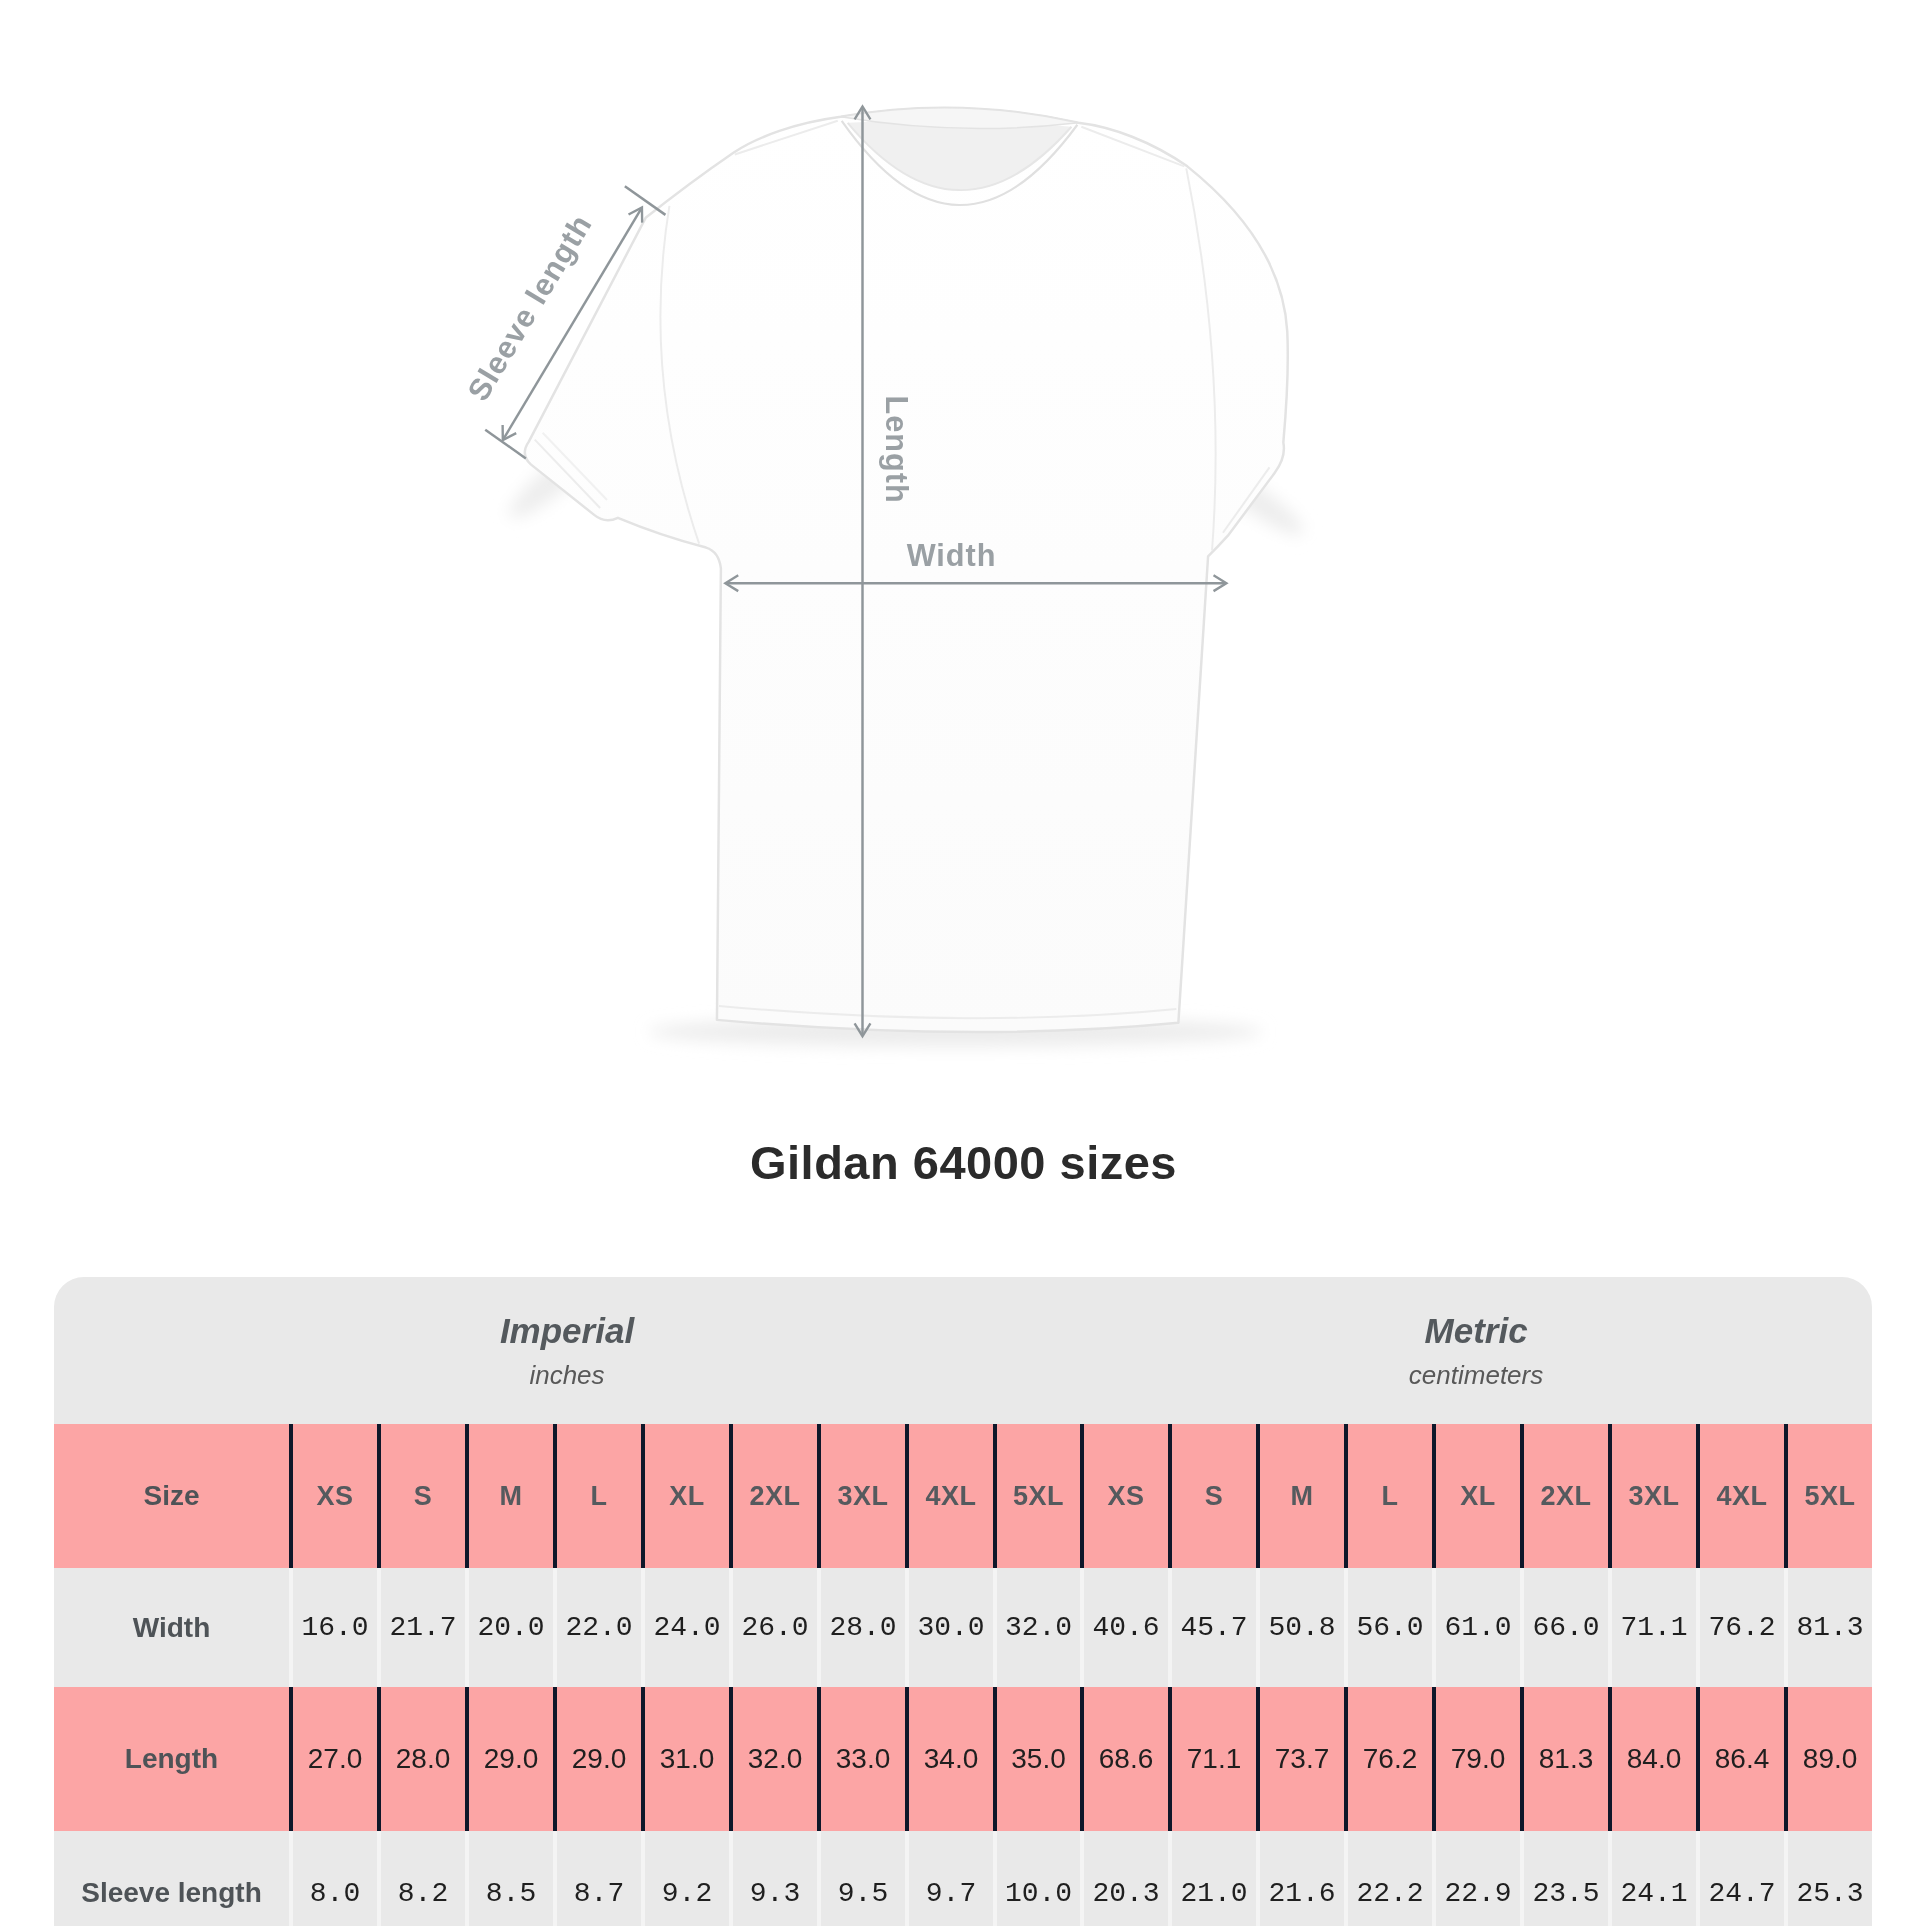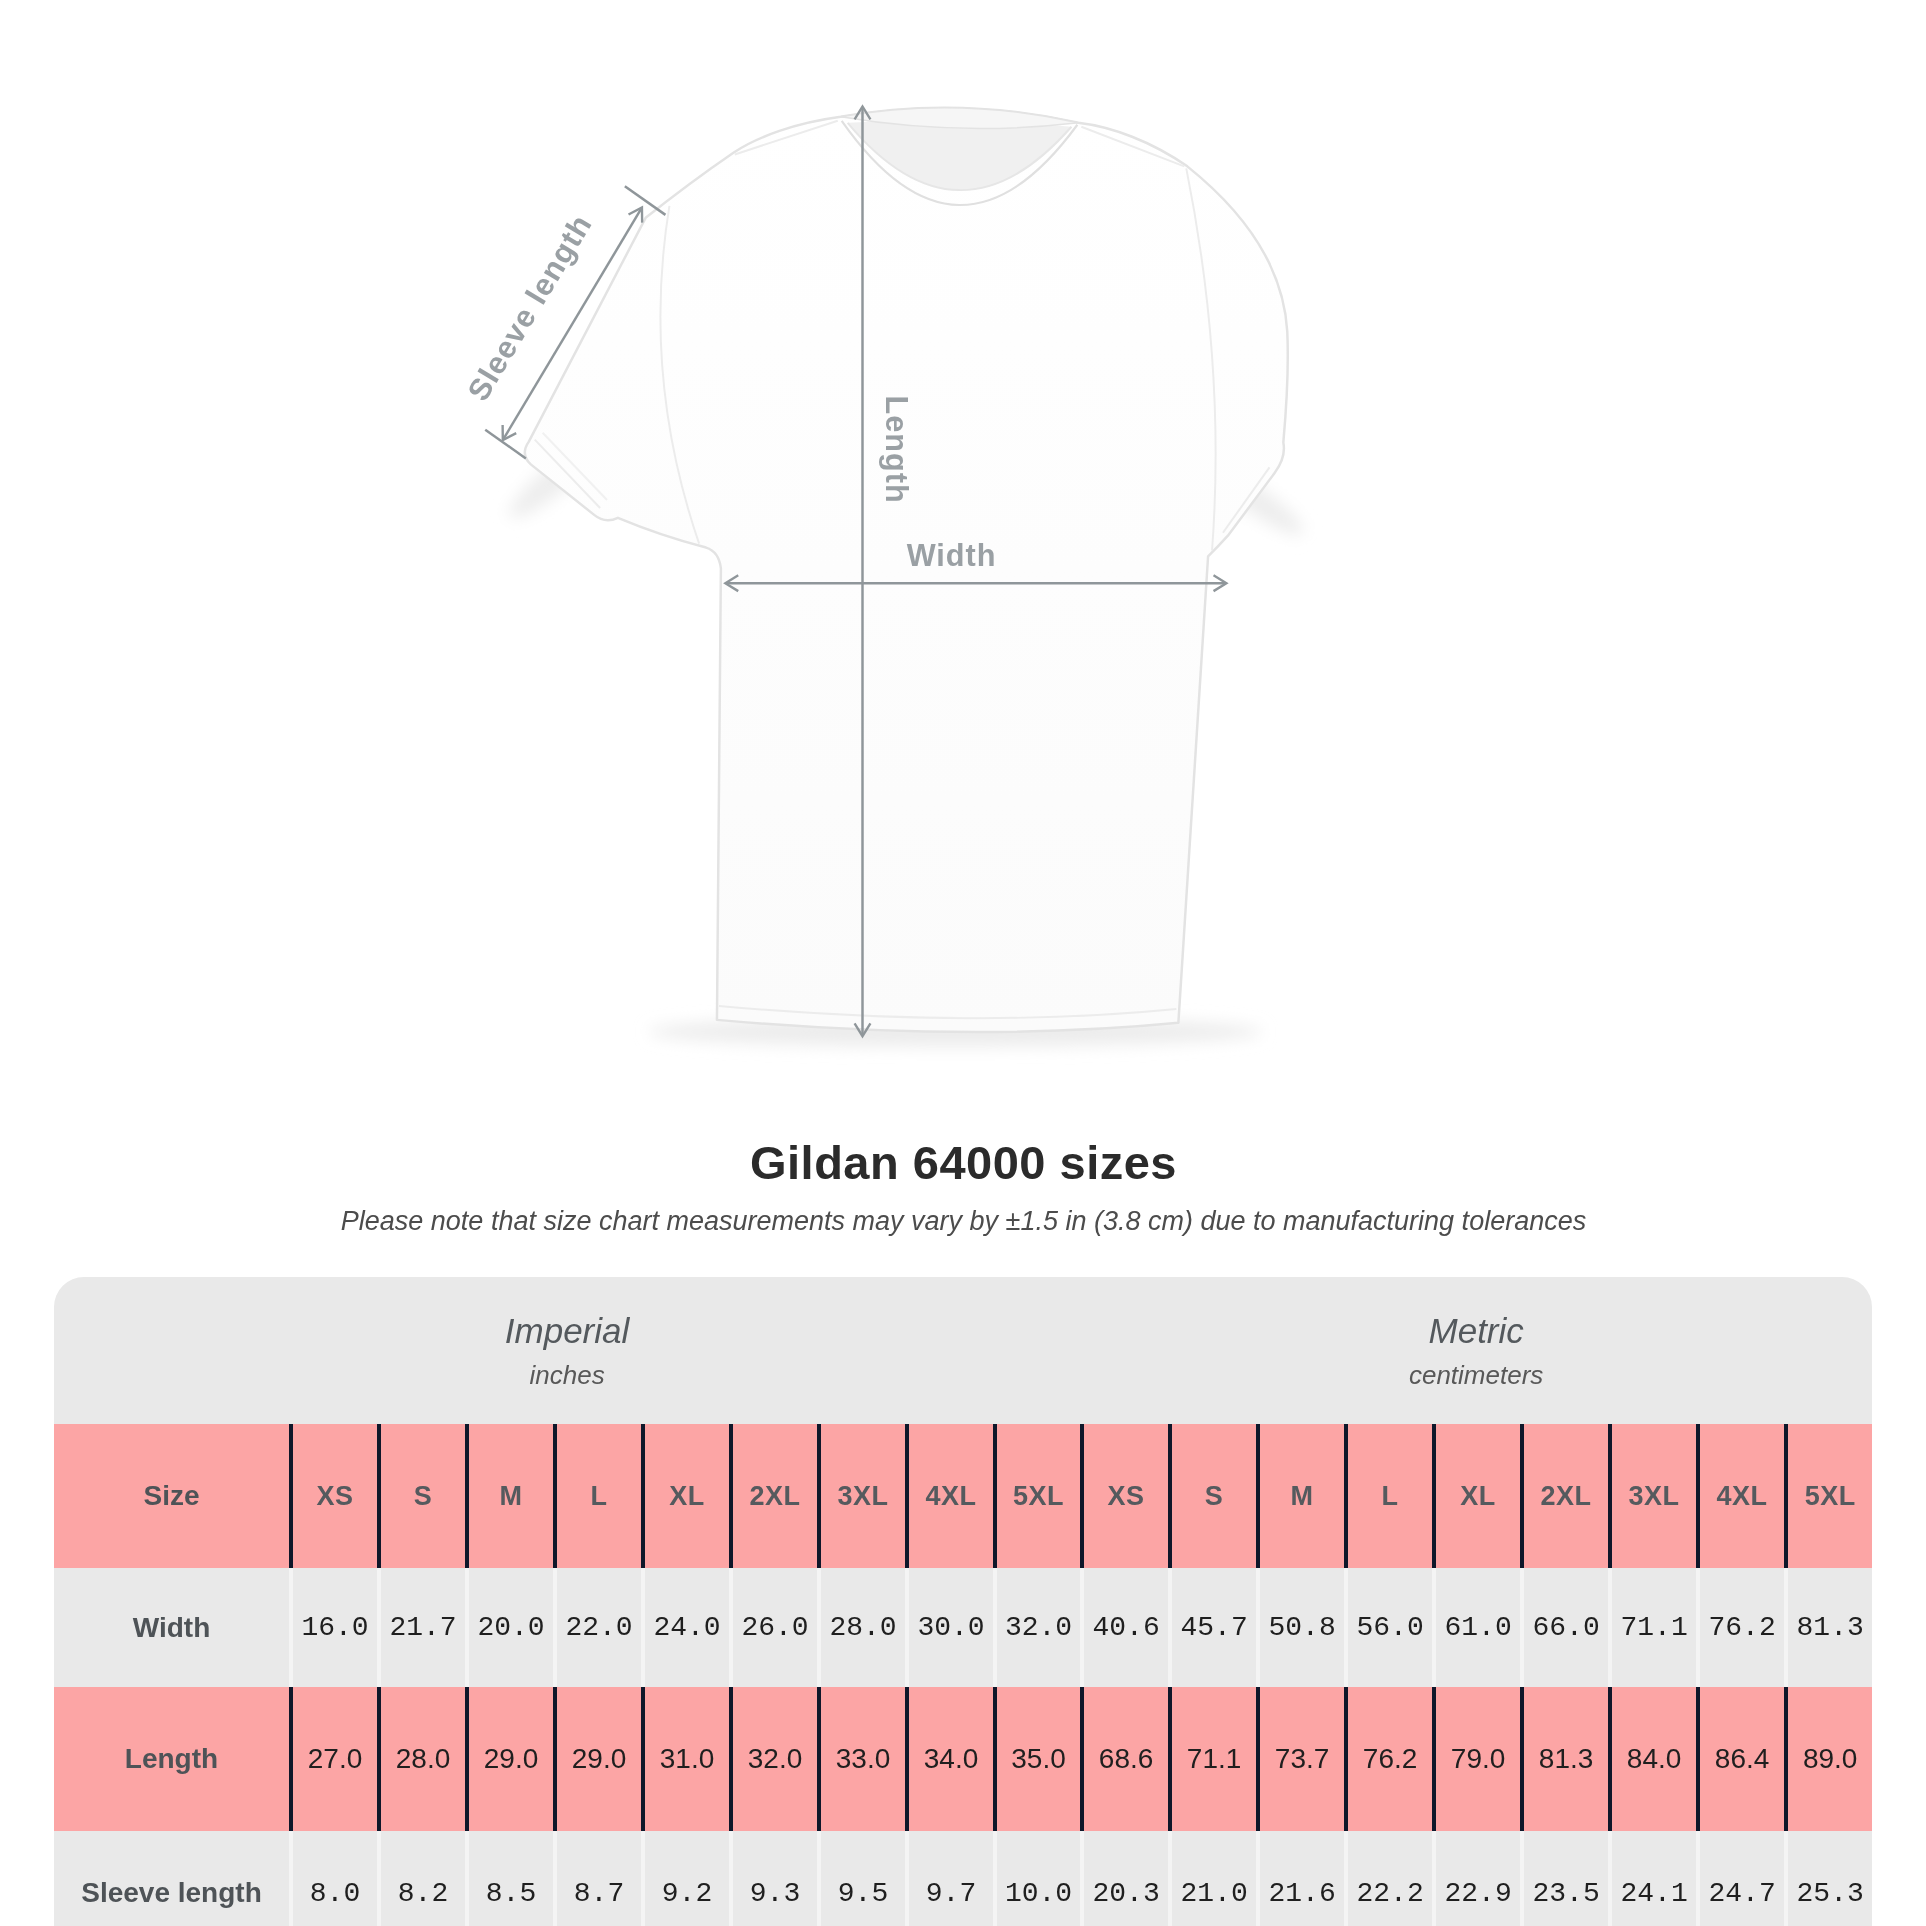--- a/index.html
+++ b/index.html
@@ -19,21 +19,21 @@
 
   
   .table-wrap{
     position:absolute;left:54px;top:1277px;width:1818px;
     border-radius:30px;overflow:hidden;
   }
   table.sizes{border-collapse:separate;border-spacing:0;table-layout:fixed;width:1818px;}
   table.sizes td{padding:0;text-align:center;vertical-align:middle;}
 
   tr.band td{height:147px;background:#e9e9e9;}
-  .gname{font-size:35px;font-weight:normal;font-style:italic;color:#54595d;}
+  .gname{font-size:35px;font-weight:bold;font-style:italic;color:#54595d;}
   .gunit{margin-top:9px;font-size:26px;font-style:italic;color:#585858;}
 
   tr.row-white td{height:144px;background:#fca5a5;}
   tr.row-gray  td{height:119px;background:#e9e9e9;}
   tr.last td{height:124px;}
 
   tr.row-white td + td{border-left:4px solid #0f172a;}
   tr.row-gray  td + td{border-left:4px solid #f4f4f4;font-family:Liberation Mono, monospace;}
 
   td.lbl{font-size:28px;font-weight:bold;color:#4e5357;}
@@ -113,21 +113,20 @@
   <g font-family="Liberation Sans, DejaVu Sans, sans-serif" font-size="31" font-weight="bold" fill="#9aa0a4" text-anchor="middle" letter-spacing="1">
     <text transform="translate(895 454) rotate(90)">Length</text>
     <text x="961" y="572">Width</text>
     <text transform="translate(544 316) rotate(-59)">Sleeve length</text>
   </g>
 </svg>
 </div>
 
 <div class="heading">
   <div class="title">Gildan 64000 sizes</div>
-  <div class="subtitle">Please note that size chart measurements may vary by ±1.5 in (3.8 cm) due to manufacturing tolerances</div>
 </div>
 
 <div class="table-wrap">
 <table class="sizes">
   <colgroup>
     <col style="width:235px">
     <col style="width:88px">
         <col style="width:88px">
         <col style="width:88px">
         <col style="width:88px">

